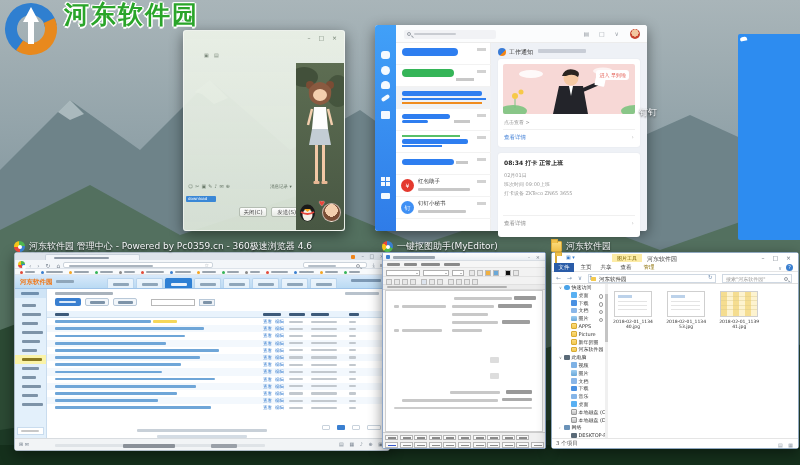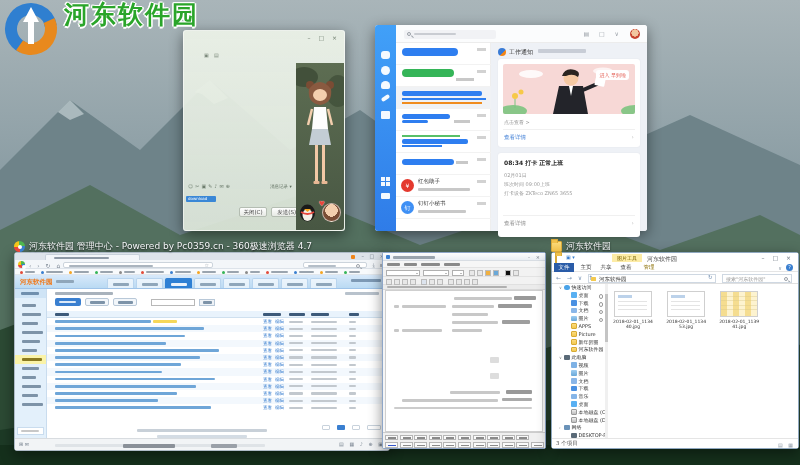--- a/index.html
+++ b/index.html
@@ -235,20 +235,24 @@
         <ellipse cx="8.5" cy="11" rx="7.5" ry="8.5" fill="#1a1a1a"></ellipse>
         <ellipse cx="8.5" cy="13" rx="5" ry="6" fill="#f5f0e8"></ellipse>
         <polygon points="5,7 12,7 8.5,10" fill="#f5a51d"></polygon>
         <path d="M2,10 Q8.5,14 15,10" stroke="#e8463c" stroke-width="2" fill="none"></path>
       </svg>
       <div class="qavatar"></div>
       <div class="qheart">♥</div>
     </div>
   </div>
 
+  <div class="tlabel" style="left:363px;top:9px">
+    <span class="lic dd"></span>
+    <span>钉钉</span>
+  </div>
 
   <div class="thumb dd">
     <div class="ddside">
       <div class="ddi bubble" style="top:26px"></div>
       <div class="ddi circle" style="top:41px"></div>
       <div class="ddi" style="top:56px;border-radius:50% 50% 2px 2px"></div>
       <div class="ddi" style="top:71px;transform:rotate(-35deg);height:4px"></div>
       <div class="ddi" style="top:86px;border-radius:1px"></div>
       <div class="ddi grid" style="top:152px"></div>
       <div class="ddi mail" style="top:168px"></div>
@@ -350,21 +354,21 @@
         <div class="punchline" style="top:37px">打卡设备 ZKTeco ZN65 3655</div>
         <div class="carddiv" style="top:62px"></div>
         <div class="viewdet" style="top:67px;color:#8a8a8a">查看详情</div>
         <div class="chev" style="top:66px">›</div>
       </div>
     </div>
   </div>
 
   <div class="tlabel" style="left:14px;top:240px">
     <span class="lic round360"></span>
-    <span>河东软件园 管理中心 - Powered by Pc0359.cn - 360极速浏览器 4.7</span>
+    <span>河东软件园 管理中心 - Powered by Pc0359.cn - 360极速浏览器 4.6</span>
   </div>
 
   <div class="thumb br">
     <div class="brtabs">
       <div class="brtab">
           <div class="abar" style="left:8px;top:1.5px;width:55px;height:2.5px;background:#8e99a6"></div>
         </div>
       <span class="brctrl">– □ ×</span>
       <div class="abs" style="right:34px;top:1.5px;width:4px;height:4px;background:#f08519;border-radius:1px"></div>
     </div>
@@ -659,20 +663,24 @@
 
     <div class="brstatus">
       <span class="abs" style="left:4px;top:2px;font-size:5px;color:#7a8592">⊞ ✉</span>
       <div class="abar" style="left:40px;top:5px;width:210px;height:3px;background:#dfe3e7"></div>
       <div class="abar" style="left:108px;top:4.5px;width:52px;height:4px;background:#8a9098"></div>
       <div class="abar" style="left:196px;top:4.5px;width:26px;height:4px;background:#9aa0a8"></div>
       <span class="abs" style="right:4px;top:2px;font-size:5px;color:#7a8592;letter-spacing:2px">▤ ▦ ♪ ⊕ ▣</span>
     </div>
   </div>
 
+  <div class="tlabel" style="left:382px;top:240px">
+    <span class="lic roundme"></span>
+    <span>一键抠图助手(MyEditor)</span>
+  </div>
 
   <div class="thumb me">
     <div class="metitle">
       <div class="abs" style="left:3px;top:2px;width:4px;height:4px;background:#3a7fd0;border-radius:1px"></div>
       <div class="abar" style="left:10px;top:2.5px;width:42px;height:3px;background:#9aa4ae"></div>
       <span class="abs" style="right:3px;top:0.5px;font-size:5px;color:#66707c;letter-spacing:2px">– ×</span>
     </div>
     <div class="memenu">
       <div class="abar" style="left:4px;top:2px;width:13px;height:3px;background:#8a8a8a"></div>
       <div class="abar" style="left:21px;top:2px;width:13px;height:3px;background:#8a8a8a"></div>

